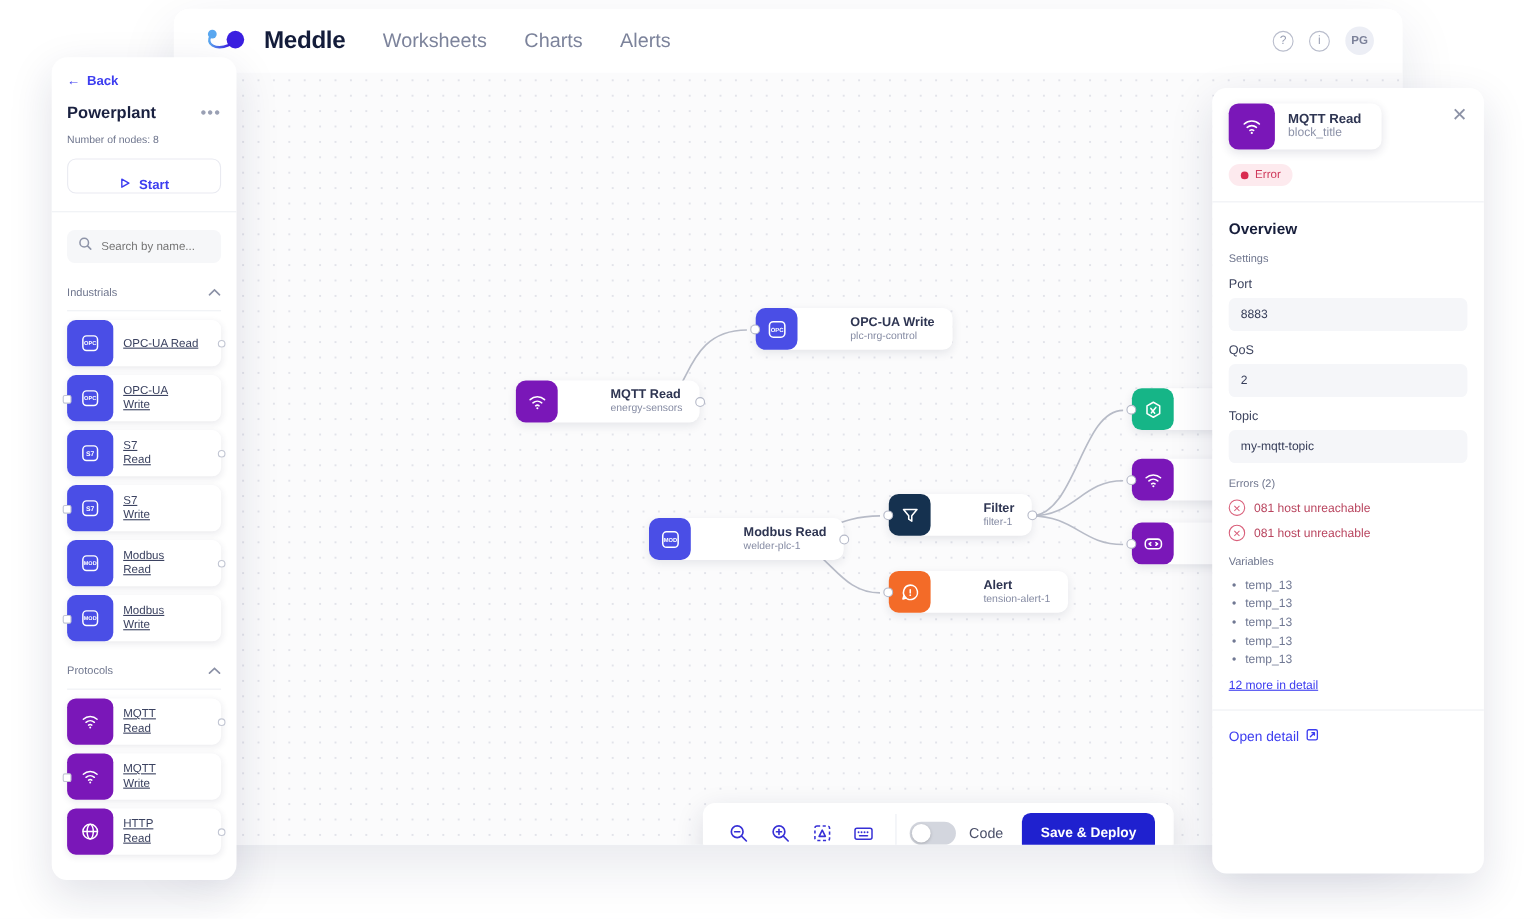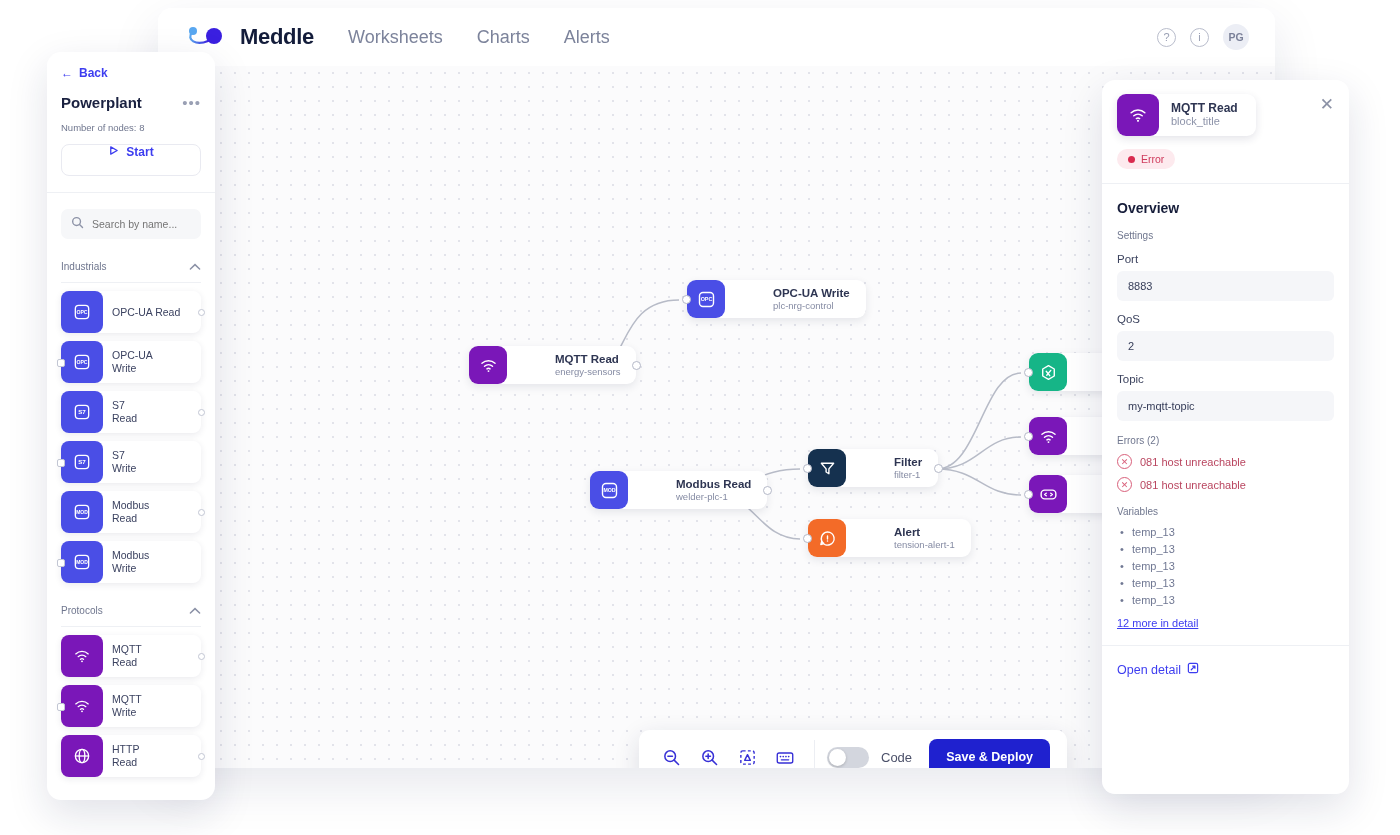--- a/index.html
+++ b/index.html
@@ -95,40 +95,40 @@
     padding: 14px 14px 0 14px; z-index: 6; overflow:hidden;
   }
   .back { display:flex; align-items:center; gap:6px; color:#3d3df0; font-size:12px; font-weight:600; }
   .proj-row { display:flex; align-items:center; margin-top:14px; }
   .proj-title { font-size:15px; font-weight:700; color:#1a2140; }
   .dots { margin-left:auto; color:#9aa0b4; font-size:15px; letter-spacing:1px; line-height:.6; }
   .nodes-count { font-size:9.5px; color:#6f768e; margin-top:11px; }
   .start-btn {
     margin-top:11px; width:100%; height:32px; border:1px solid #e9eaf1; border-radius:8px;
     background:#fff; color:#3d3df0; font-size:12px; font-weight:600;
-    display:flex; align-items:flex-start; justify-content:center; gap:7px; cursor:pointer;
+    display:flex; align-items:flex-end; justify-content:center; gap:7px; cursor:pointer;
   }
   .divider { height:1px; background:#eef0f4; margin:16px -14px 0 -14px; }
   .search {
     margin-top:16px; height:30px; background:#f6f7f9; border-radius:7px;
     display:flex; align-items:center; padding:0 10px; gap:8px;
   }
   .search input { border:none; background:transparent; outline:none; font-size:10.5px; color:#9aa0b4;
     font-family:"Liberation Sans", sans-serif; width:100%; }
   .grp-head { display:flex; align-items:center; margin-top:18px; padding-bottom:7px; }
   .grp-head .g { font-size:10px; color:#6f768e; }
   .grp-head .chev { margin-left:auto; color:#8b91a6; }
   .grp-line { height:1px; background:#eef0f4; }
   .blk {
     position:relative; display:flex; align-items:center; height:42px; margin-top:8px;
     background:#fff; border-radius:8px; box-shadow:0 2px 7px rgba(30,35,70,.09);
   }
   .blk .sq { width:42px; height:42px; flex:0 0 42px; border-radius:8px;
     display:flex; align-items:center; justify-content:center; color:#fff; }
-  .blk .lbl { font-size:10.5px; color:#3b4260; line-height:1.22; padding-left:9px; }
+  .blk .lbl { font-size:10.5px; color:#3b4260; line-height:1.22; padding-left:9px;text-decoration:underline; }
   .blk .dot-out { position:absolute; right:-4px; top:50%; margin-top:-3.5px;
     width:7px; height:7px; border-radius:50%; border:1.3px solid #c2c6d3; background:#fff; }
   .blk .dot-in { position:absolute; left:-4px; top:50%; margin-top:-3.5px;
     width:8px; height:8px; border-radius:2px; border:1.3px solid #c2c6d3; background:#fff; }
 
   
   .right-panel {
     position:absolute; left:1102px; top:80px; width:247px; height:714px;
     background:#fff; border-radius:13px;
     box-shadow: 0 14px 40px rgba(24,32,80,.13);

